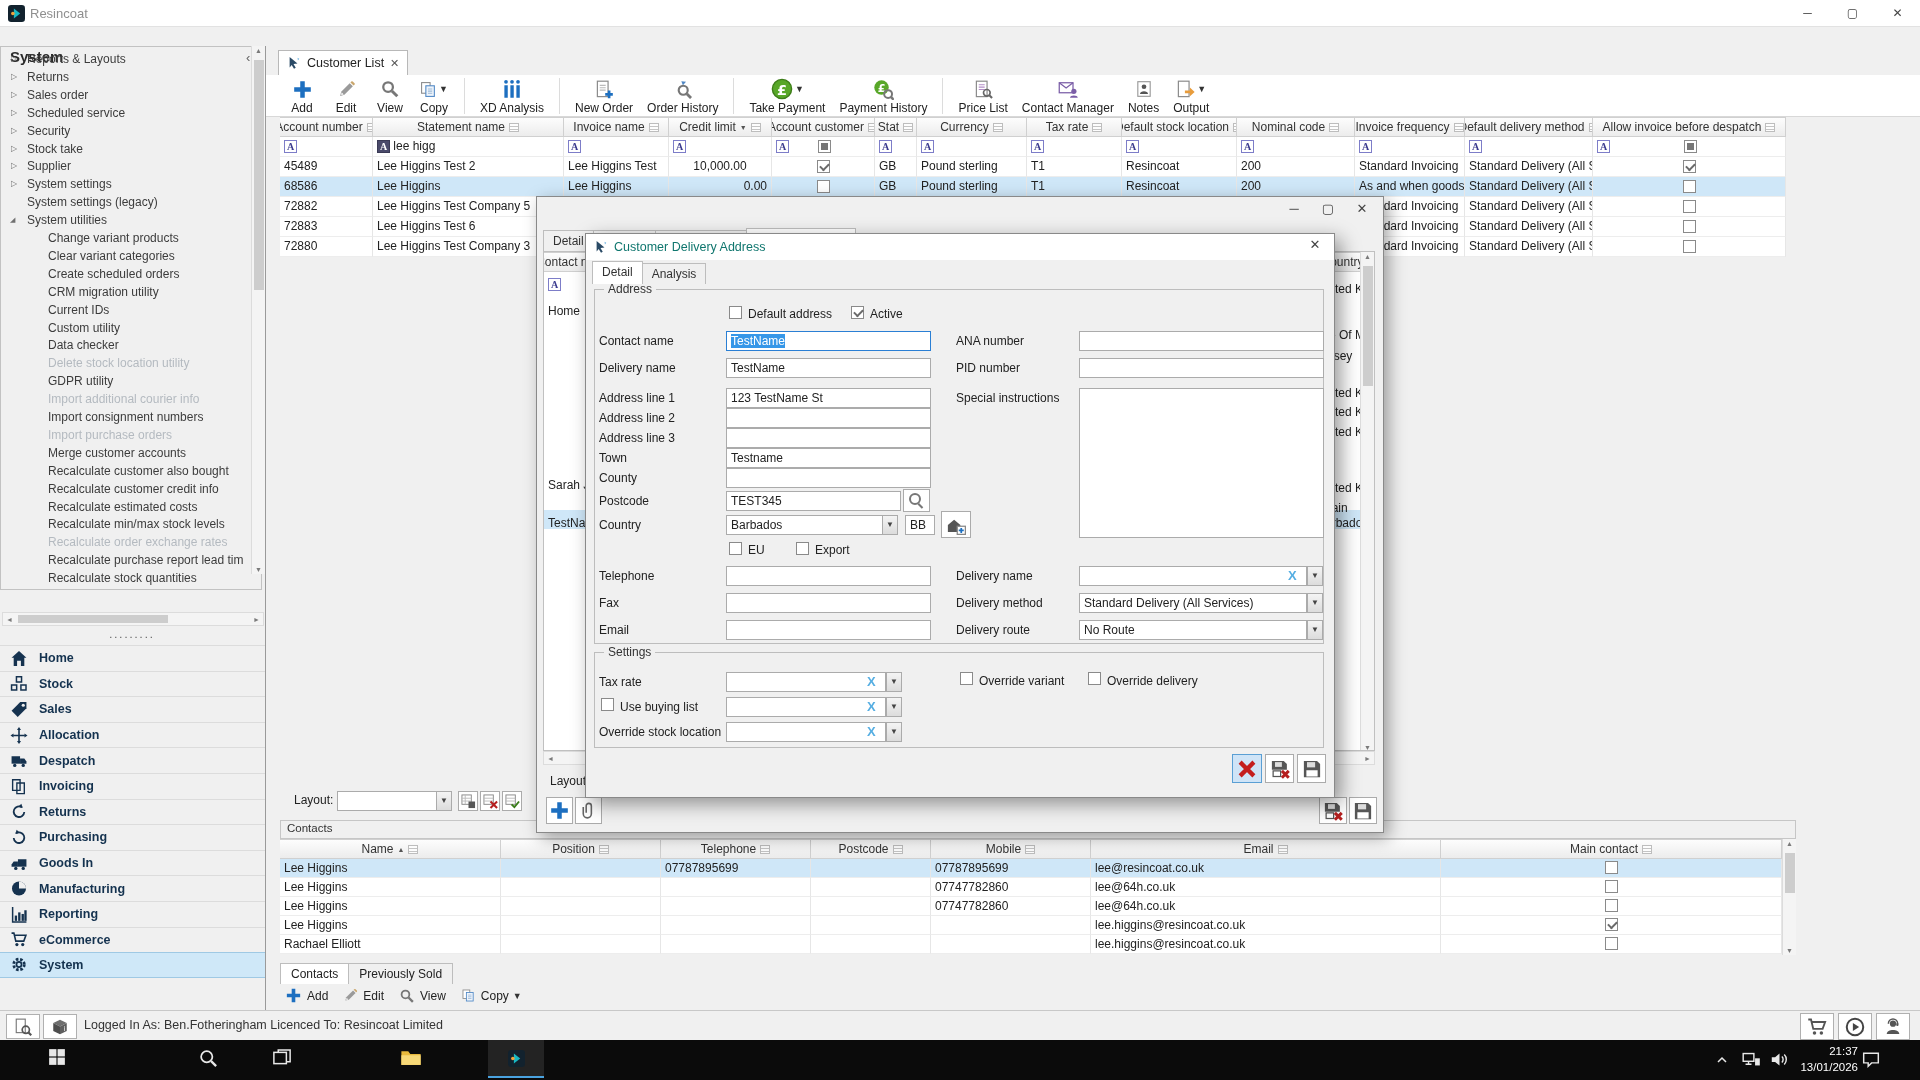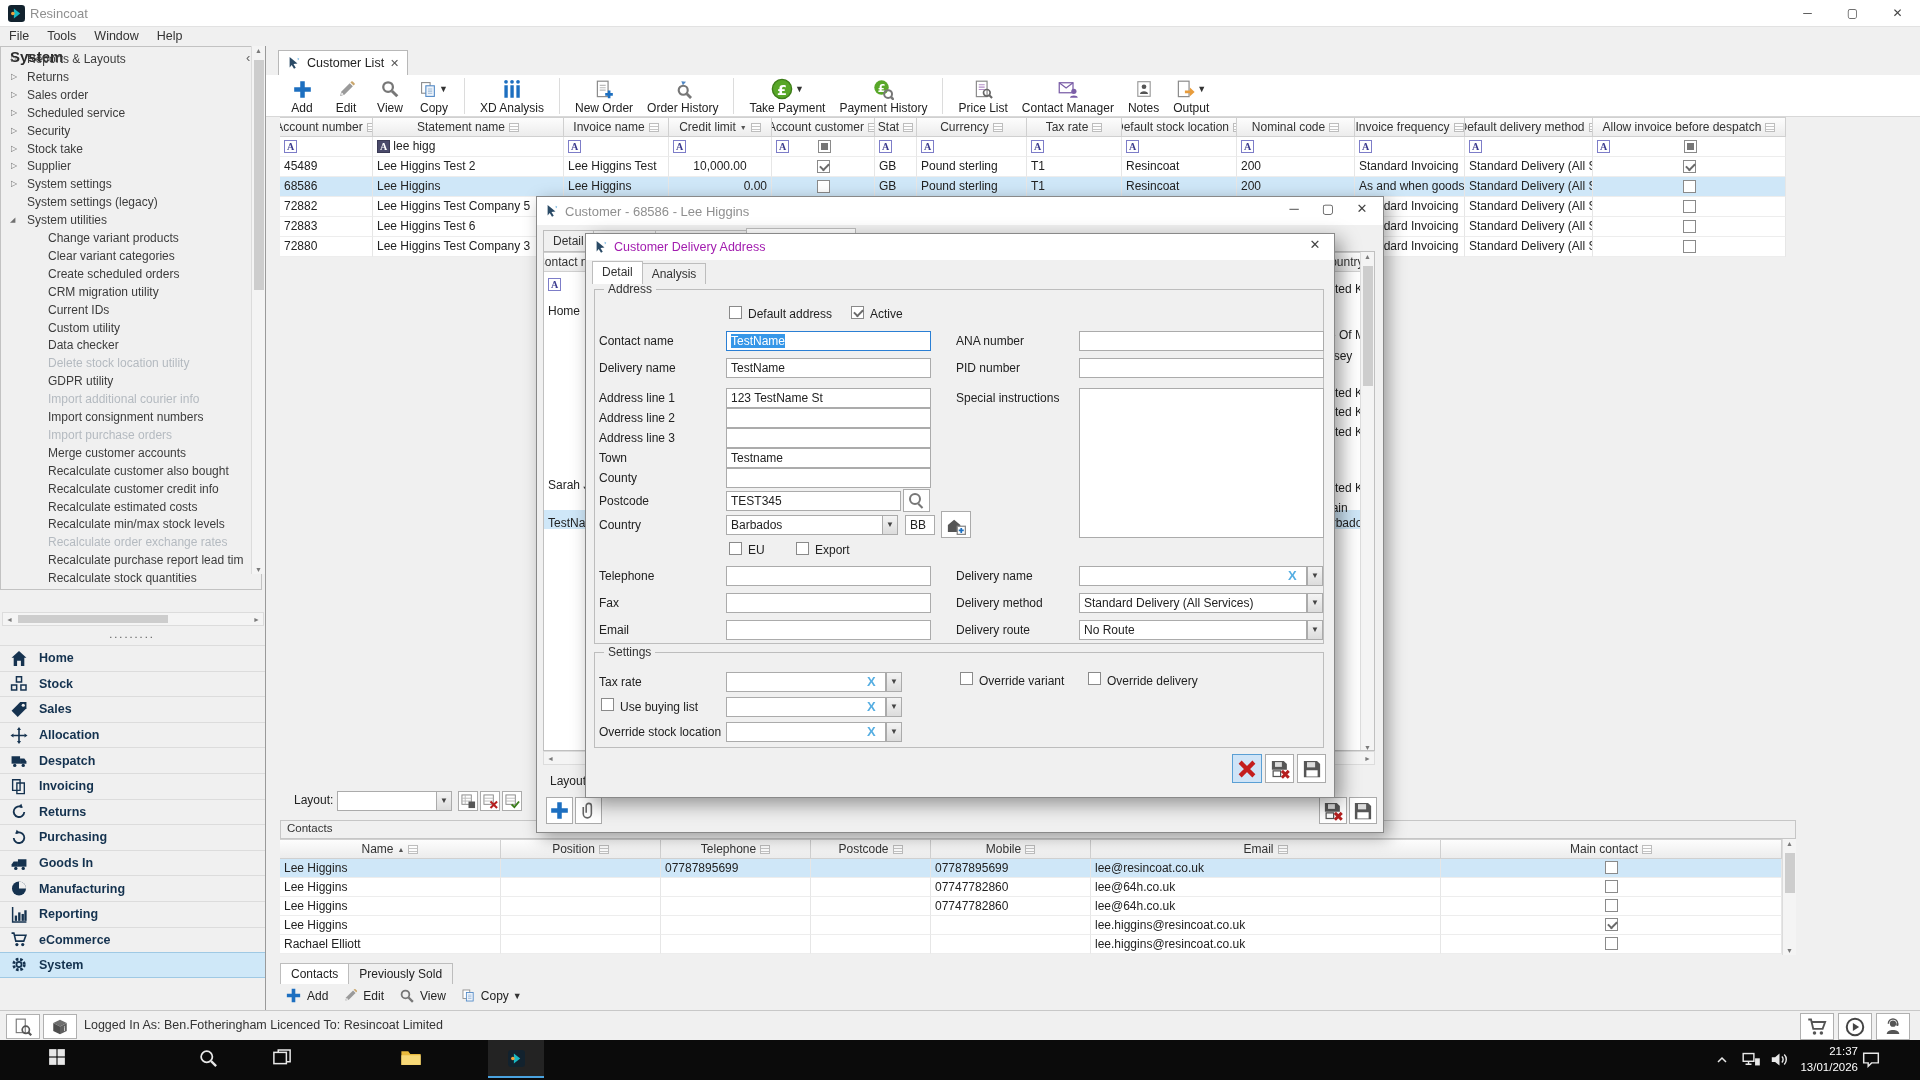--- a/index.html
+++ b/index.html
@@ -109,21 +109,20 @@
           <path fill="#18b8c4" d="M5.5 3.2l6 4.8-6 4.8z"></path>
           <circle cx="4.6" cy="8" r="1.7" fill="#f2a33c"></circle>
         </svg>
       </span>
     <span class="abs apptitle">Resincoat</span>
     <span class="abs winbtn" style="left:1785px">─</span>
     <span class="abs winbtn" style="left:1830px">▢</span>
     <span class="abs winbtn" style="left:1875px">✕</span>
   </div>
 
-  <div class="abs menubar" id="menubar"><span>File</span><span>Tools</span><span>Window</span><span>Help</span></div>
 
   <div class="abs sidebar">
     <div class="abs sbtitle">System</div>
     <div class="abs sbcollapse">‹</div>
     <div class="treeframe" id="tree">
         <span class="tarrow" style="left:11px;top:8px">▷</span>
         <div class="titem" style="left:27px;top:6px">Reports &amp; Layouts</div>
         <span class="tarrow" style="left:11px;top:25.9px">▷</span>
         <div class="titem" style="left:27px;top:23.9px">Returns</div>
         <span class="tarrow" style="left:11px;top:43.8px">▷</span>
@@ -785,29 +784,20 @@
    <span style="transform:scale(.8);display:inline-block">
           <svg width="17" height="17" viewBox="0 0 16 16">
             <rect x="1.5" y="1.5" width="8" height="10" fill="#fff" stroke="#8a8a8a"></rect>
             <rect x="5.5" y="4.5" width="8" height="10" fill="#eef4fb" stroke="#4f87c5"></rect>
             <path stroke="#9db9d8" d="M7.5 7.5h4M7.5 9.5h4M7.5 11.5h4"></path>
           </svg>
         </span>Copy <span class="ddcaret">▼</span></span>
     </div>
 
   <div class="dlg" style="left:536px;top:196px;width:848px;height:637px;z-index:10">
-    <div class="dlgtitle">
-      <span>
-          <svg width="14" height="14" viewBox="0 0 16 16">
-            <path fill="#2a4a66" d="M3 1l9 7.5-4.6.6 2.6 4.4-2 1.1-2.6-4.4L3 13z"></path>
-            <path fill="#6fb3e0" d="M12 2l2 1-1.5 2z"></path>
-          </svg>
-        </span>
-      <span class="t">Customer - 68586 - Lee Higgins</span>
-    </div>
     <span class="dlgx" style="right:74px">─</span>
     <span class="dlgx" style="right:40px">▢</span>
     <span class="dlgx" style="right:6px">✕</span>
     <div class="dtab" style="left:6px;top:31px" id="cdtabs">
         <span class="">Detail</span>
         <span class="">Settings</span>
         <span class="">Credit Details</span>
         <span class="on">Delivery Address</span>
       </div>
 
@@ -883,21 +873,21 @@
   </div>
 
   <div class="dlg" style="left:585px;top:233px;width:750px;height:565px;z-index:20;box-shadow:6px 6px 18px rgba(0,0,0,.4)">
     <div class="dlgtitle" style="height:26px">
       <span>
           <svg width="14" height="14" viewBox="0 0 16 16">
             <path fill="#2a4a66" d="M3 1l9 7.5-4.6.6 2.6 4.4-2 1.1-2.6-4.4L3 13z"></path>
             <path fill="#6fb3e0" d="M12 2l2 1-1.5 2z"></path>
           </svg>
         </span>
-      <span style="color:#a21caf;font-size:12.5px">Customer Delivery Address</span>
+      <span style="color:#0f766e;font-size:12.5px">Customer Delivery Address</span>
     </div>
     <span class="dlgx" style="right:4px;top:3px">✕</span>
     <div class="dtab" style="left:6px;top:27px" id="ddtabs">
         <span class="on">Detail</span>
         <span class="">Analysis</span>
       </div>
 
     <div class="group" style="left:8px;top:55px;width:730px;height:355px">
       <span class="glabel">Address</span>
     </div>

